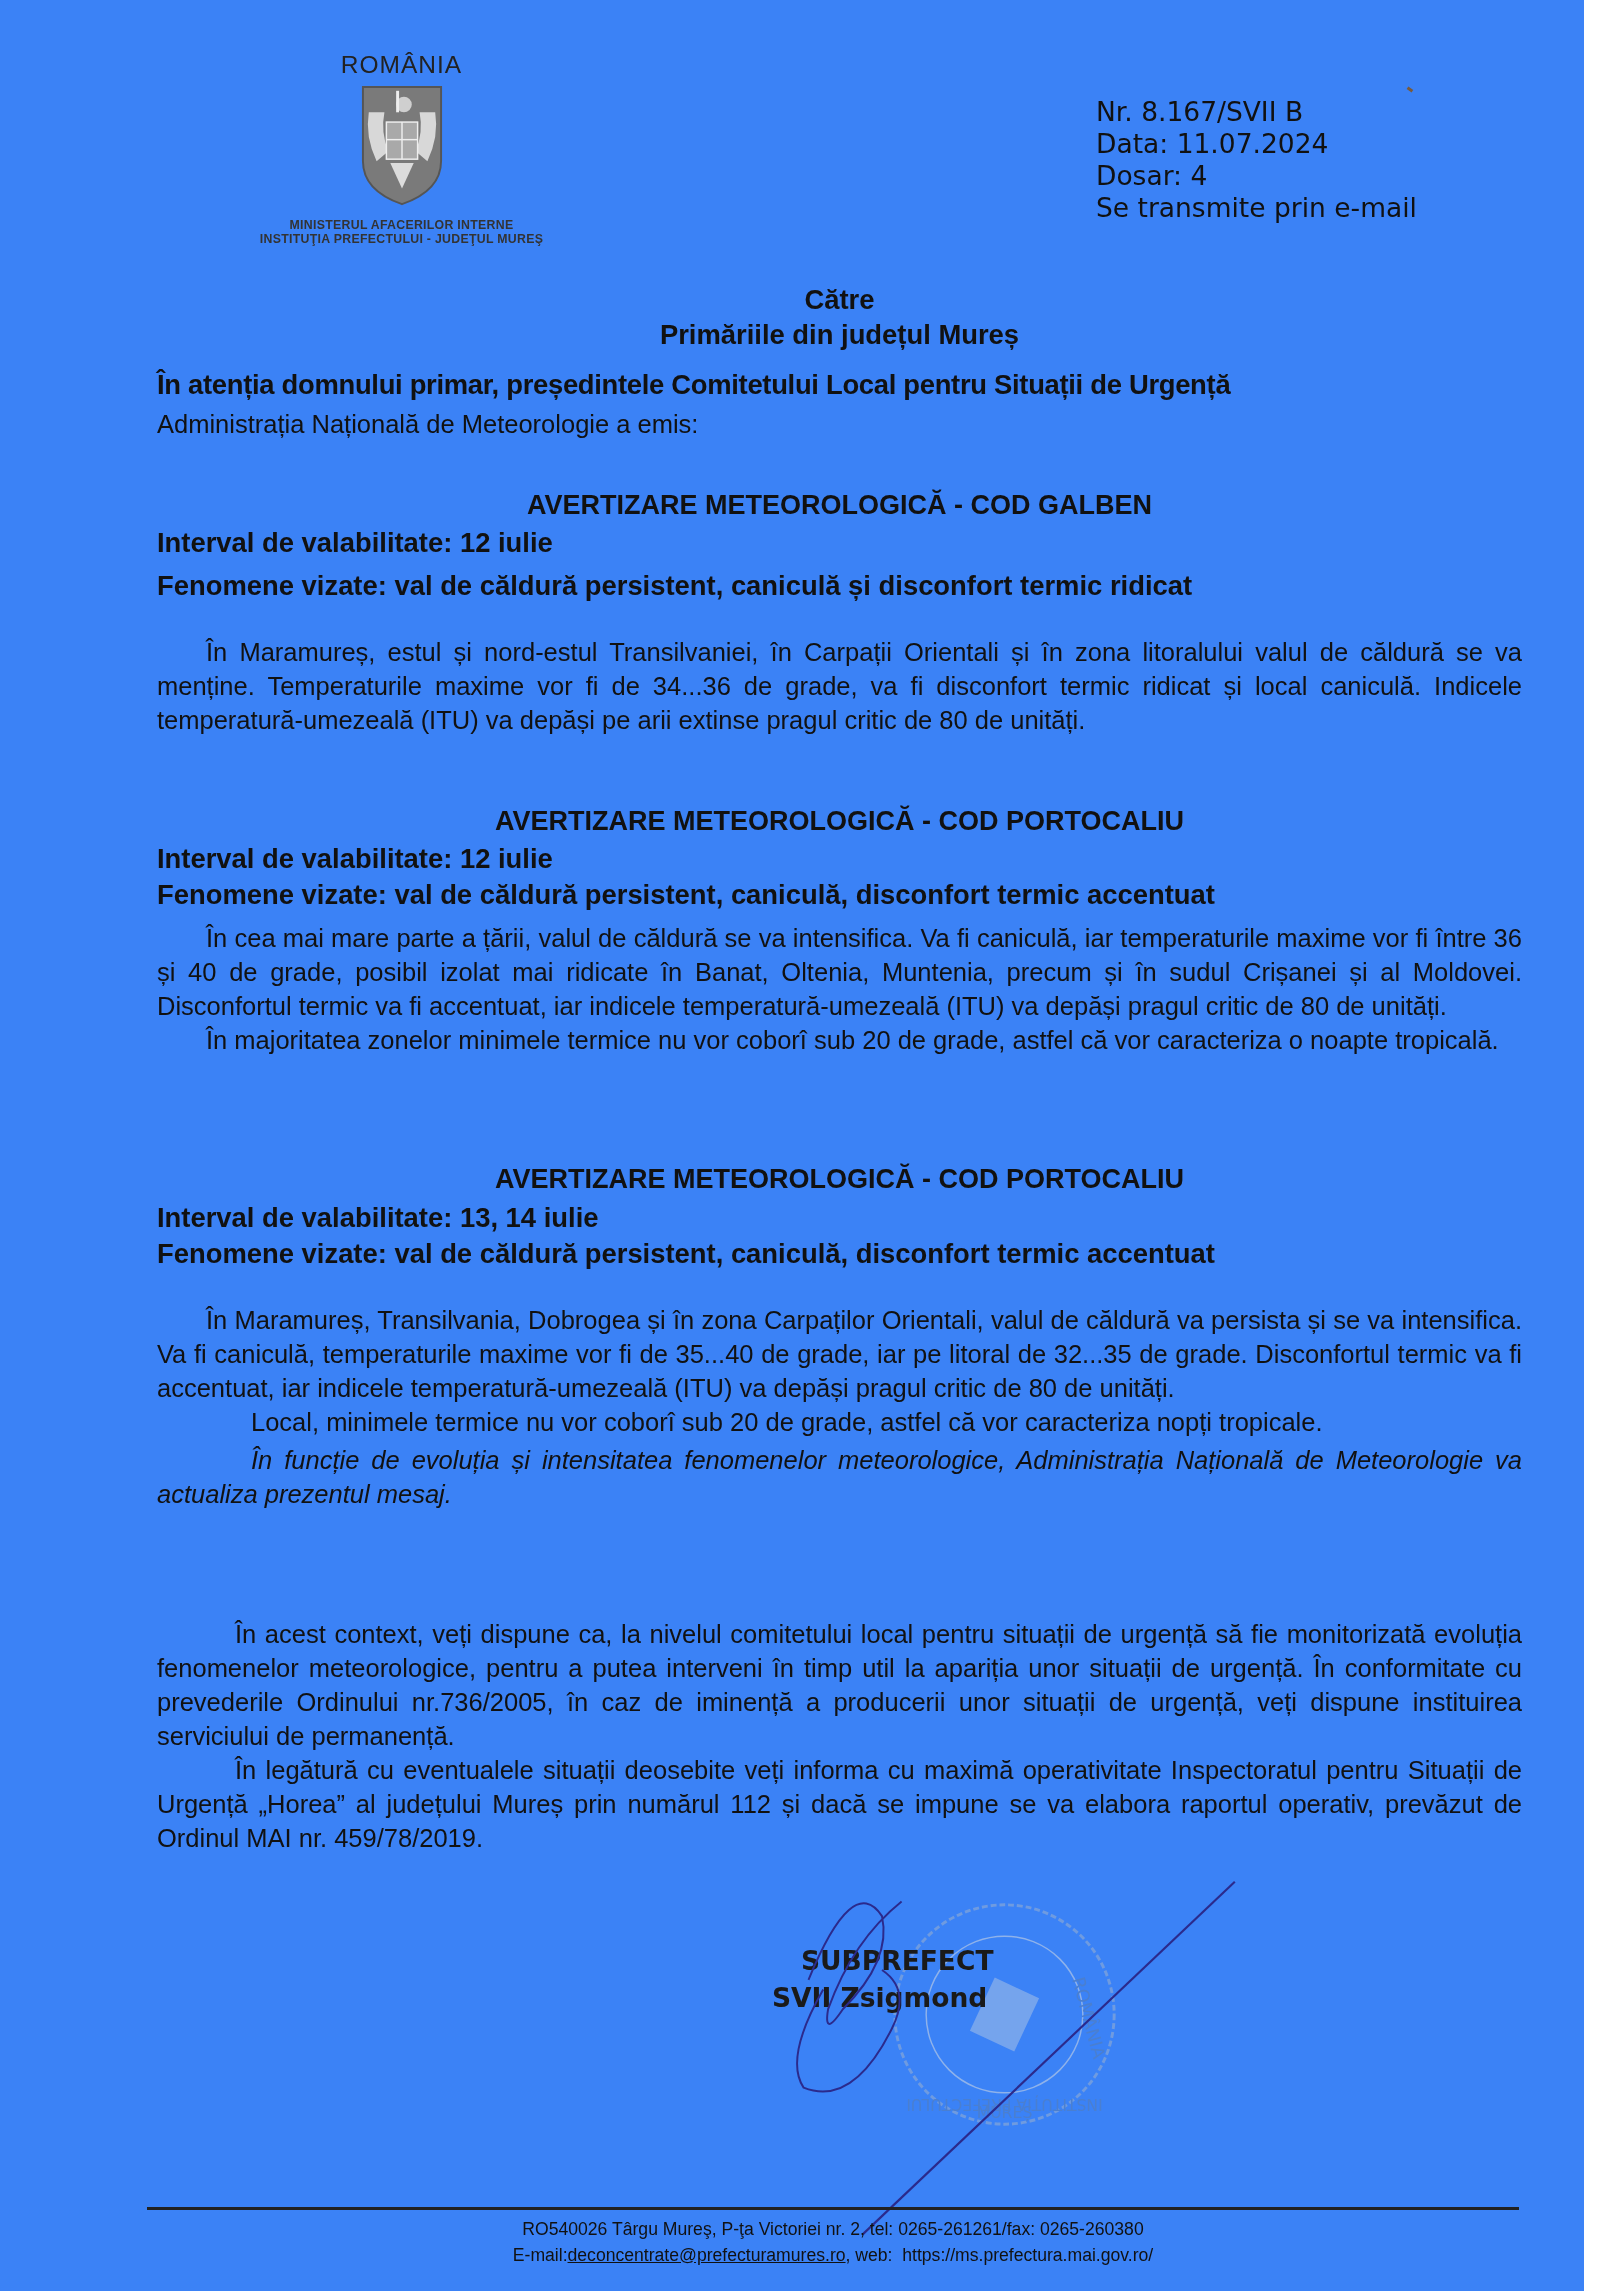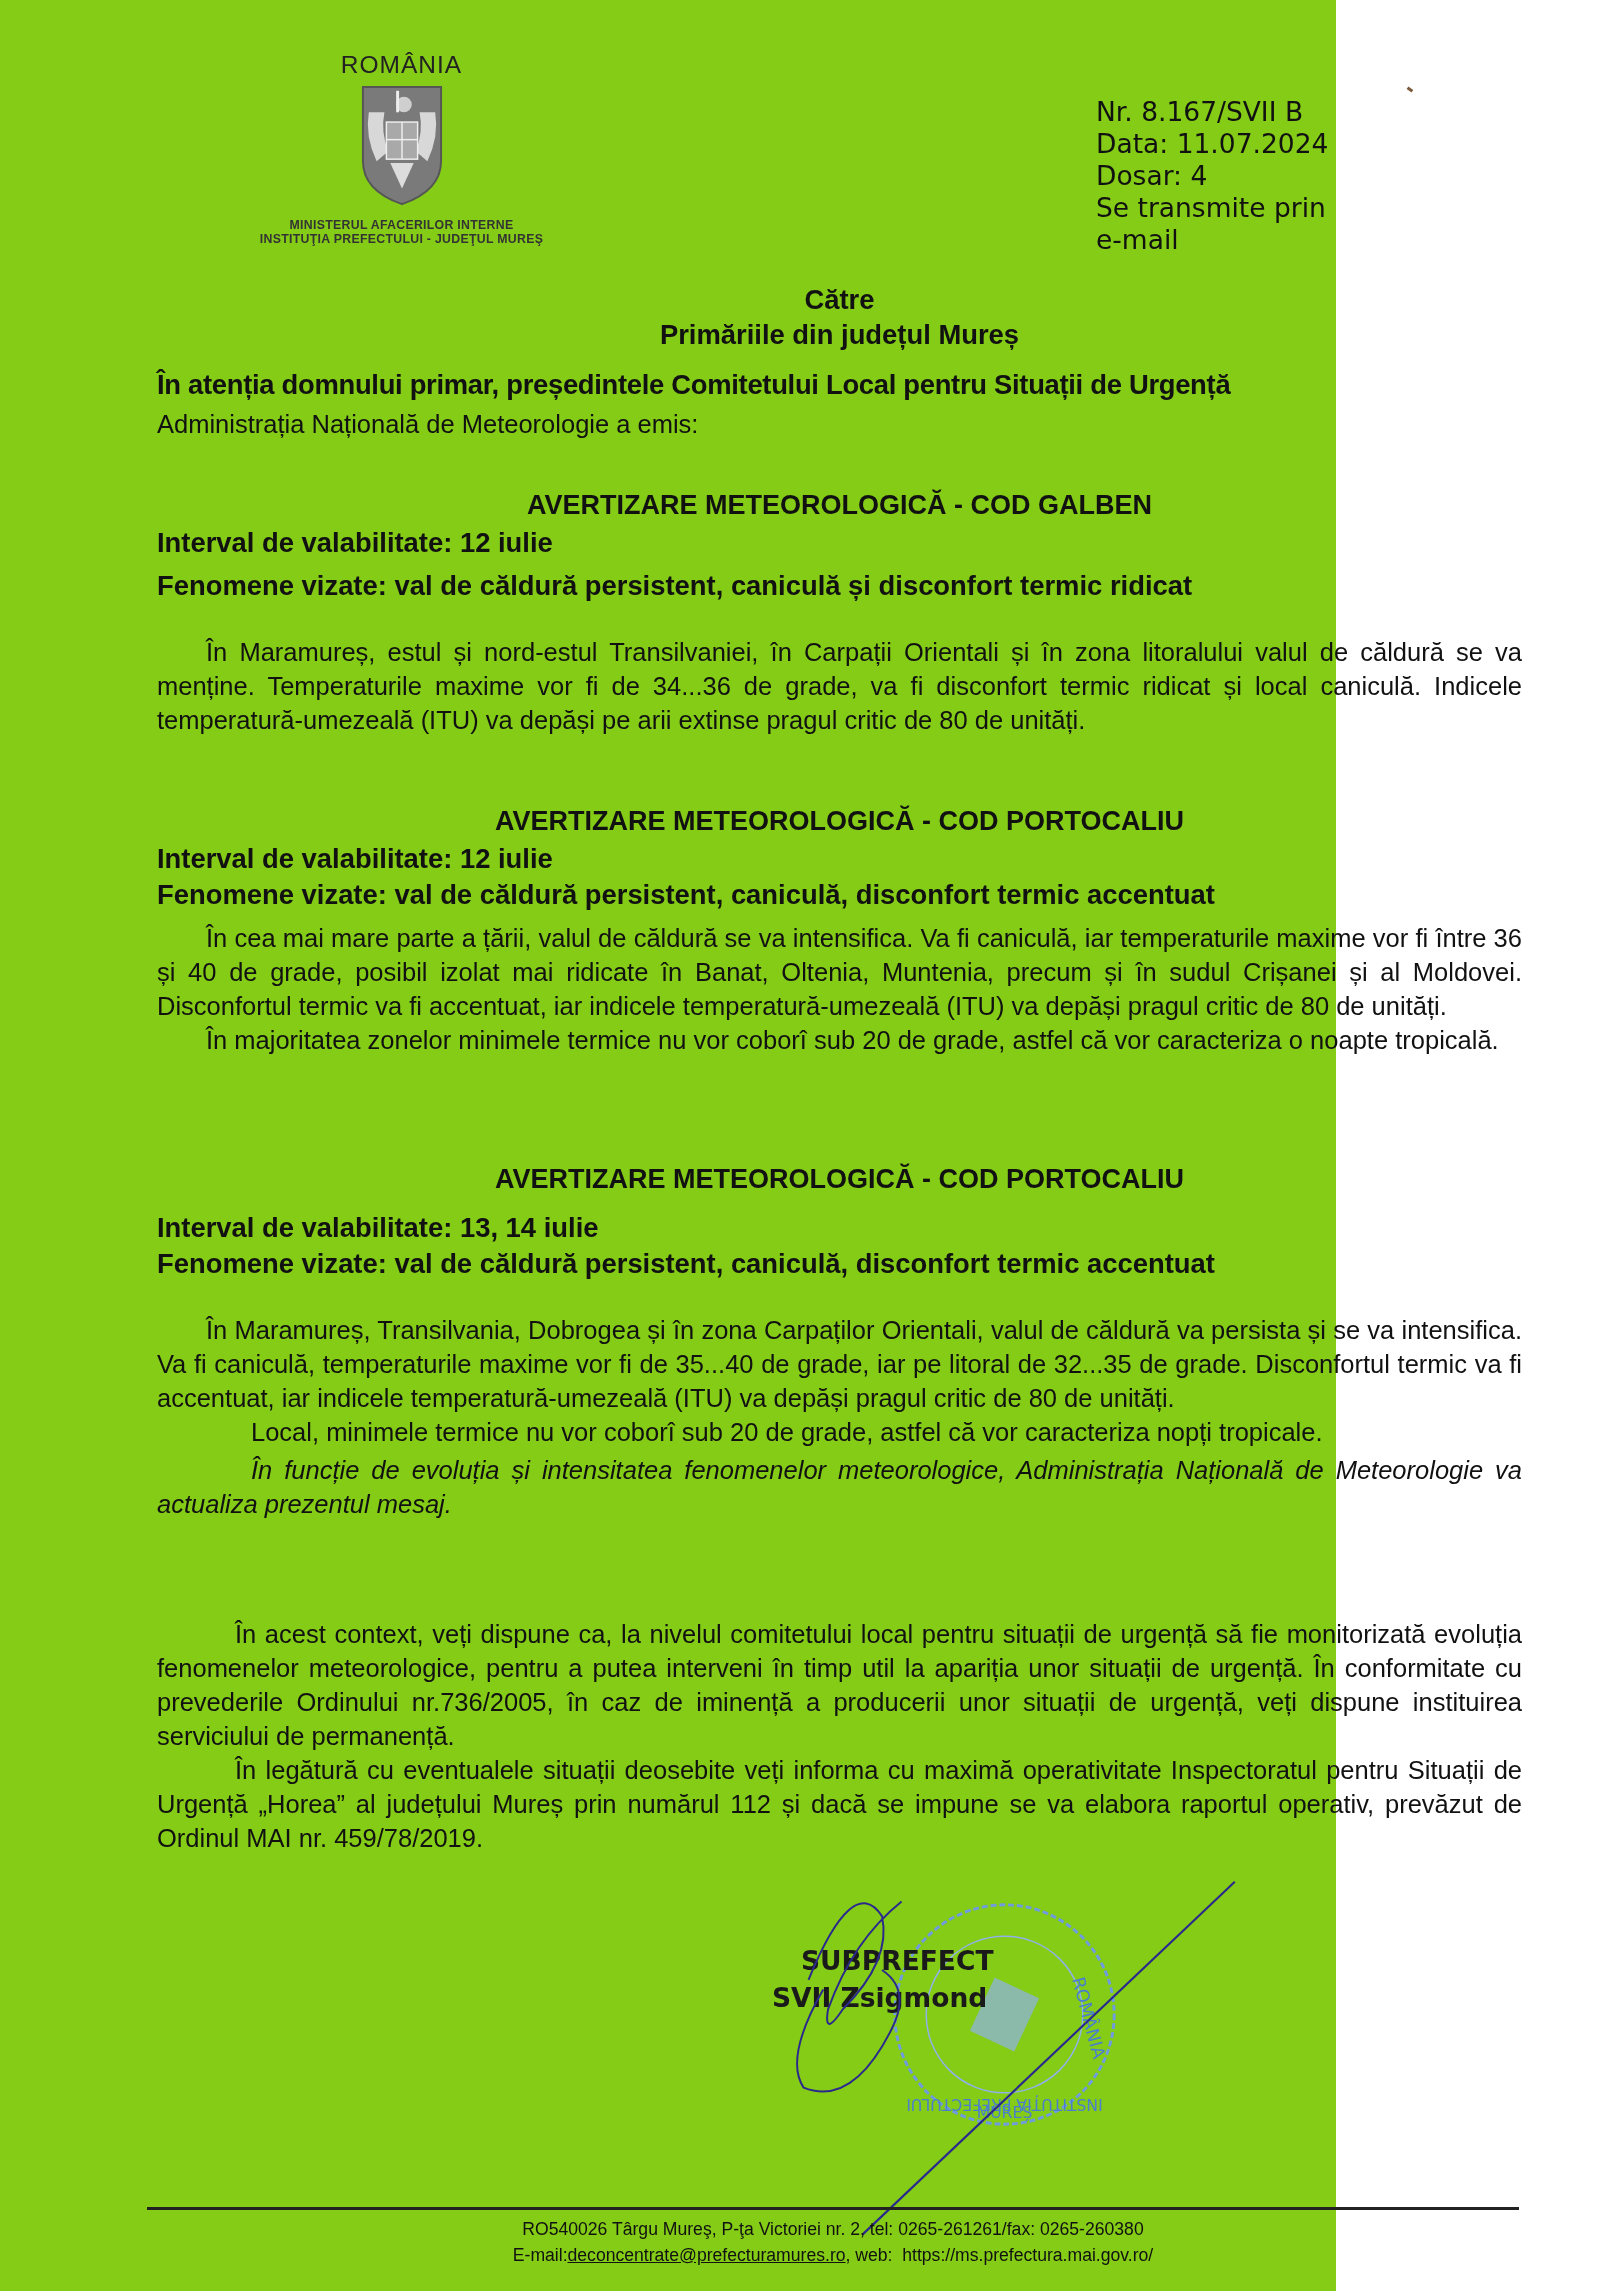--- a/index.html
+++ b/index.html
@@ -1,17 +1,17 @@
 <!DOCTYPE html>
 <html><head>
   <meta charset="utf-8">
   <style>
     html, body { margin: 0; padding: 0; background: #ffffff; }
     body { width: 1620px; height: 2292px; position: relative; overflow: hidden; color: #111; }
-    .page { position: absolute; left: 0; top: 0; width: 1336px; height: 2292px; background: #84cc16; }
+    .page { position: absolute; left: 0; top: 0; width: 1584px; height: 2292px; background: #3b82f6; }
 
     
     .header-left { position: absolute; left: 225px; top: 51px; width: 353px; text-align: center; }
     .country { font-family: "Liberation Sans", sans-serif; font-size: 24.5px; letter-spacing: 1px; color: #222; }
     .crest { width: 86px; height: 125px; margin: 3.9px auto 5.9px auto; }
     .ministry { font-family: "Liberation Sans", sans-serif; font-weight: bold; font-size: 12.3px; line-height: 14.7px; color: #333; letter-spacing: 0.3px; }
 
     
     .header-right { position: absolute; left: 1096px; top: 96px; font-family: "DejaVu Sans", sans-serif; font-size: 26.5px; line-height: 32px; color: #111; }
 
@@ -93,21 +93,21 @@
     <div class="block" style="top:522px;">
       <div class="heading">AVERTIZARE METEOROLOGICĂ - COD PORTOCALIU</div>
       <div class="sub" style="margin-top:5.9px;">Interval de valabilitate: 12 iulie</div>
       <div class="sub" style="margin-top:3.9px;">Fenomene vizate: val de căldură persistent, caniculă, disconfort termic accentuat</div>
       <div class="p indent" style="margin-top:9.8px; font-size:25.5px; line-height:34px;">În cea mai mare parte a țării, valul de căldură se va intensifica. Va fi caniculă, iar temperaturile maxime vor fi între 36 și 40 de grade, posibil izolat mai ridicate în Banat, Oltenia, Muntenia, precum și în sudul Crișanei și al Moldovei. Disconfortul termic va fi accentuat, iar indicele temperatură-umezeală (ITU) va depăși pragul critic de 80 de unități.</div>
       <div class="p indent" style="font-size:25.5px; line-height:34px;">În majoritatea zonelor minimele termice nu vor coborî sub 20 de grade, astfel că vor caracteriza o noapte tropicală.</div>
     </div>
 
     <div class="block" style="top:880px;">
       <div class="heading">AVERTIZARE METEOROLOGICĂ - COD PORTOCALIU</div>
-      <div class="sub" style="margin-top:17px;">Interval de valabilitate: 13, 14 iulie</div>
+      <div class="sub" style="margin-top:7px;">Interval de valabilitate: 13, 14 iulie</div>
       <div class="sub" style="margin-top:3.9px;">Fenomene vizate: val de căldură persistent, caniculă, disconfort termic accentuat</div>
       <div class="p indent" style="margin-top:33px; font-size:25.5px; line-height:34px;">În Maramureș, Transilvania, Dobrogea și în zona Carpaților Orientali, valul de căldură va persista și se va intensifica. Va fi caniculă, temperaturile maxime vor fi de 35...40 de grade, iar pe litoral de 32...35 de grade. Disconfortul termic va fi accentuat, iar indicele temperatură-umezeală (ITU) va depăși pragul critic de 80 de unități.</div>
       <div class="p" style="text-indent:94px; font-size:25.5px; line-height:34px;">Local, minimele termice nu vor coborî sub 20 de grade, astfel că vor caracteriza nopți tropicale.</div>
       <div class="p italic" style="text-indent:94px; font-size:25.5px; line-height:34px; margin-top:3.9px;">În funcție de evoluția și intensitatea fenomenelor meteorologice, Administrația Națională de Meteorologie va actualiza prezentul mesaj.</div>
     </div>
 
     <div class="block" style="top:1333px;">
       <div class="p indent" style="text-indent:78px; font-size:25.5px; line-height:34px;">În acest context, veți dispune ca, la nivelul comitetului local pentru situații de urgență să fie monitorizată evoluția fenomenelor meteorologice, pentru a putea interveni în timp util la apariția unor situații de urgență. În conformitate cu prevederile Ordinului nr.736/2005, în caz de iminență a producerii unor situații de urgență, veți dispune instituirea serviciului de permanență.</div>
       <div class="p indent" style="text-indent:78px; font-size:25.5px; line-height:34px;">În legătură cu eventualele situații deosebite veți informa cu maximă operativitate Inspectoratul pentru Situații de Urgență „Horea” al județului Mureș prin numărul 112 și dacă se impune se va elabora raportul operativ, prevăzut de Ordinul MAI nr. 459/78/2019.</div>
     </div>

